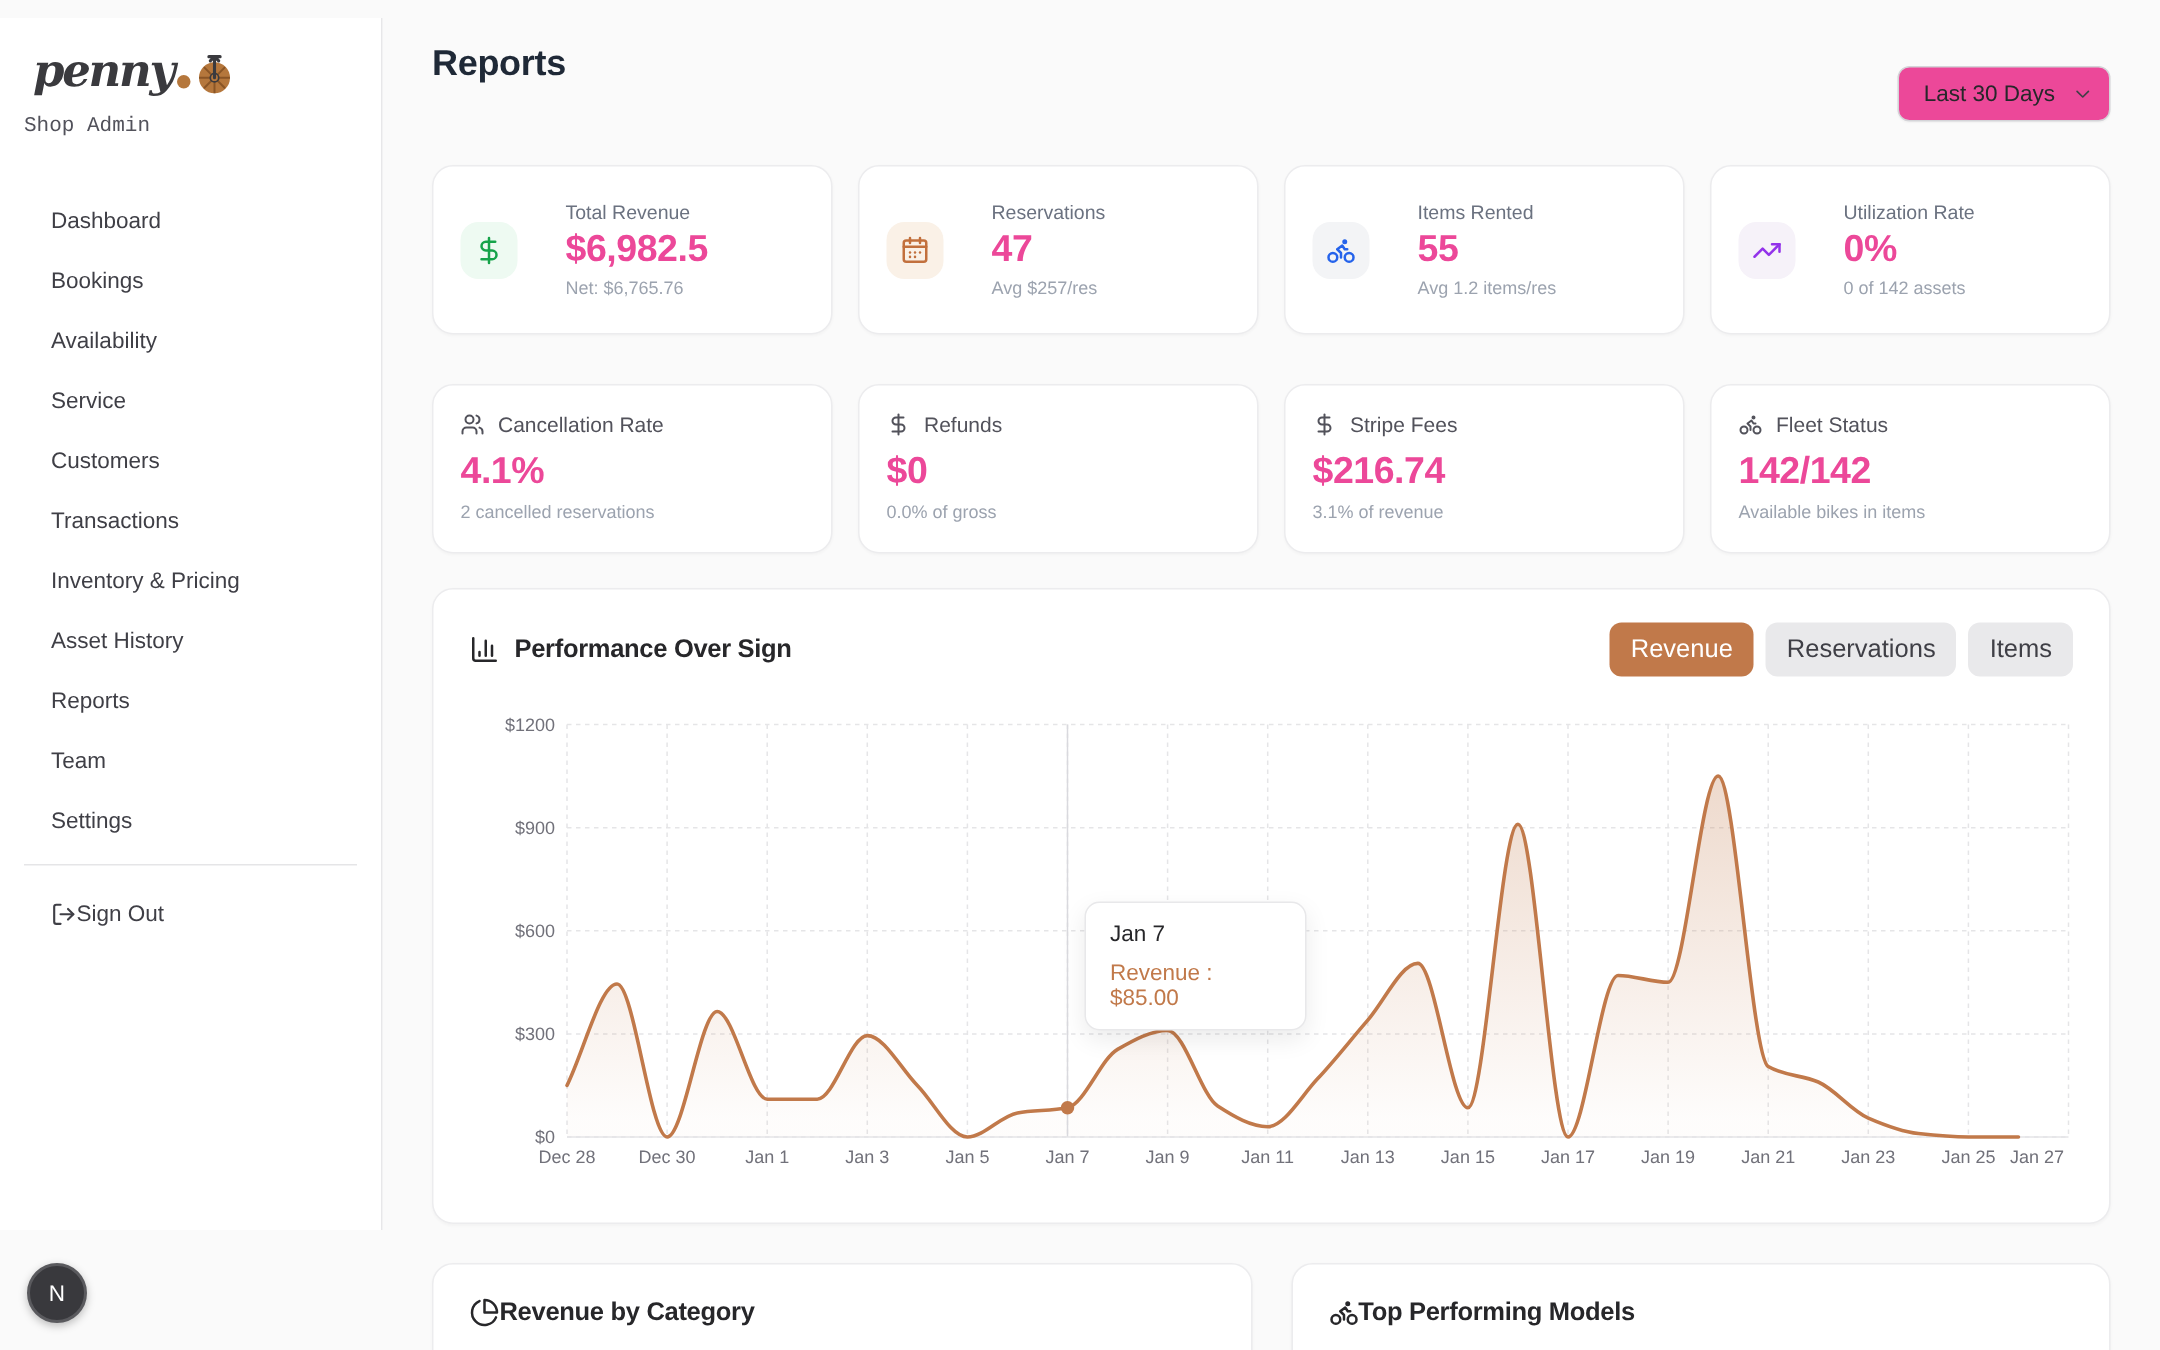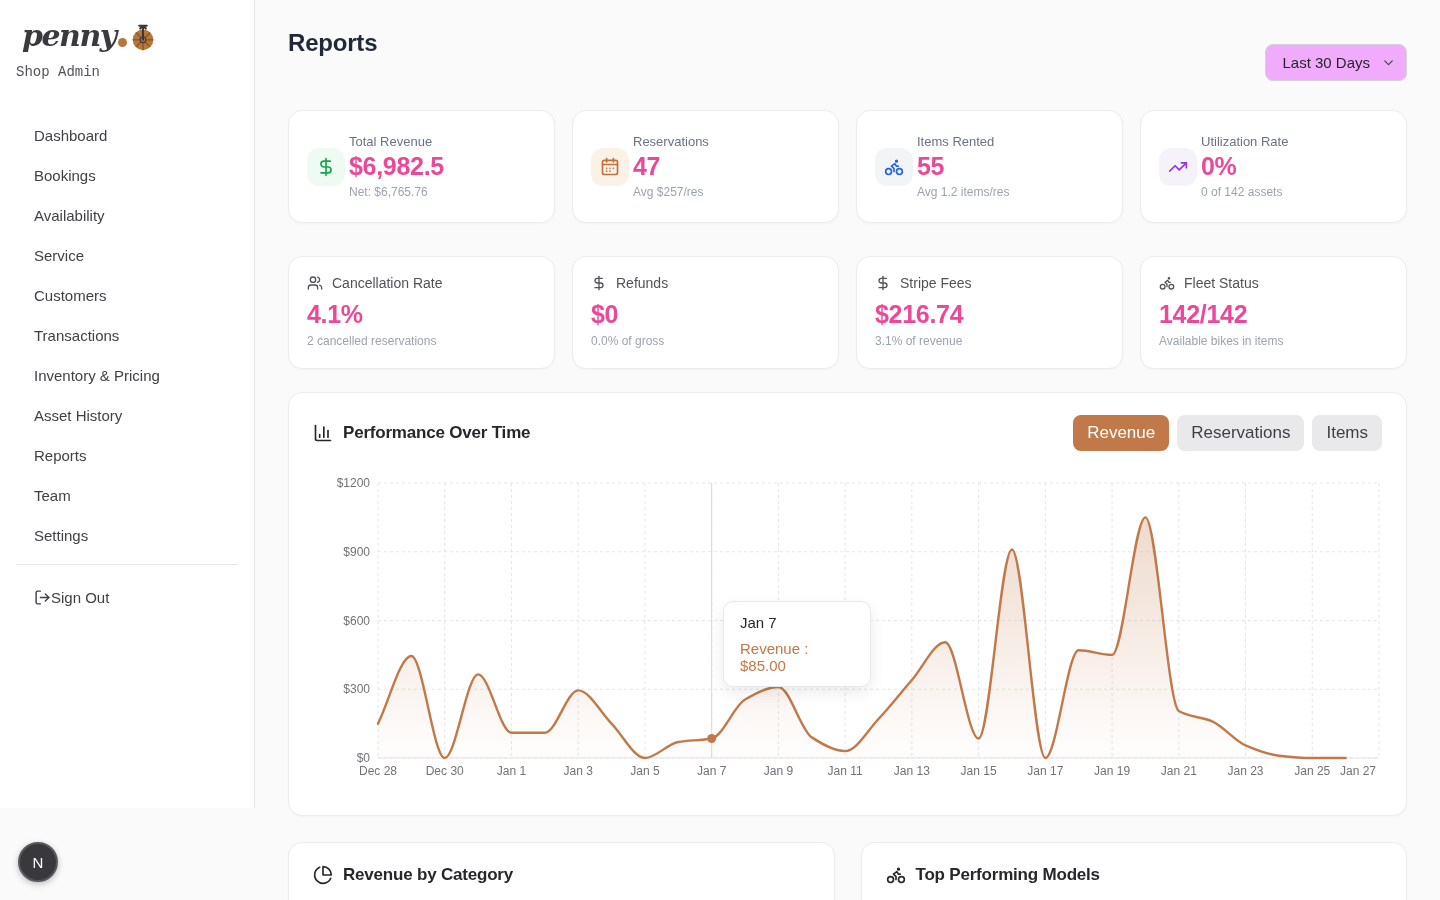--- a/index.html
+++ b/index.html
@@ -7,21 +7,21 @@
   body {
     display:flex;
     background:#fafafa;
     font-family:"Liberation Sans", sans-serif;
     color:#27272a;
   }
   
   .sidebar {
     width:255px; min-width:255px; height:808px;
     background:#ffffff; border-right:1px solid #e7e7e9;
-    padding-top:20px; position:relative;
+    padding-top:20px; position:relative;margin-top:12px;
   }
   .logo-row { padding:0 22px; display:flex; align-items:flex-end; }
   .logo-text {
     font-family:"DejaVu Serif", serif; font-style:italic; font-weight:700;
     font-size:30px; line-height:32px; color:#3a3a3e; letter-spacing:-1.5px;
   }
   .logo-dot { width:9px; height:9px; border-radius:50%; background:#b5773c; margin:0 1px 5px 2px; }
   .logo-wheel { width:30px; height:30px; margin-bottom:0; }
   .shop-admin { padding:0 16px; margin-top:12px; font-size:14px; color:#52525b;font-family:Liberation Mono, monospace; }
   .nav { margin-top:36px; }
@@ -39,34 +39,34 @@
     position:fixed; left:18px; top:842px; width:40px; height:40px; border-radius:50%;
     background:#39393d; color:#fff; display:flex; align-items:center; justify-content:center;
     font-size:15px; border:2px solid #5a5a5e; box-shadow:0 2px 6px rgba(0,0,0,.25); cursor:pointer;
   }
   
   .main { flex:1; padding:28px 33px; overflow:hidden; }
   .main-header { display:flex; justify-content:space-between; align-items:flex-start; }
   .page-title { font-size:24px; font-weight:700; color:#1f2937; line-height:30px; letter-spacing:-.2px; }
   .page-subtitle { margin-top:6px; font-size:16px; color:#6b7280; line-height:22px; }
   .range-select {
-    margin-top:16px; height:37px; background:#f0abfc; border:1px solid #d4d4d8; border-radius:8px;
+    margin-top:16px; height:37px; background:#ec4899; border:1px solid #d4d4d8; border-radius:8px;
     display:flex; align-items:center; padding:0 36px 0 16px; font-size:15px; color:#27272a;
     position:relative; cursor:pointer; box-shadow:0 1px 1px rgba(0,0,0,.03);
   }
   .range-select svg { position:absolute; right:11px; width:13px; height:13px; stroke:#3f3f46; }
   
   .stats-grid { display:grid; grid-template-columns:repeat(4,1fr); gap:17px; }
   .row1 { margin-top:29px; }
   .row2 { margin-top:22px; }
   .card {
     background:#fff; border:1px solid #ececee; border-radius:14px;
     box-shadow:0 1px 2px rgba(0,0,0,.03); height:113px;
   }
-  .stat1 { display:flex; align-items:center; gap:4px; padding:16px 18px; }
+  .stat1 { display:flex; align-items:center; gap:32px; padding:16px 18px; }
   .stat-icon { width:38px; height:38px; border-radius:12px; display:flex; align-items:center; justify-content:center; flex:none; }
   .stat-icon svg { width:20px; height:20px; }
   .ic-green  { background:#eefaf2; } .ic-green  svg { stroke:#16a34a; }
   .ic-orange { background:#faf1e7; } .ic-orange svg { stroke:#c2703d; }
   .ic-blue   { background:#f3f4f6; } .ic-blue   svg { stroke:#2563eb; }
   .ic-purple { background:#f6f2f9; } .ic-purple svg { stroke:#9333ea; }
   .stat-label { font-size:13px; color:#6b7280; }
   .stat-value { font-size:25px; font-weight:700; color:#ec4899; margin-top:3px; letter-spacing:-.3px; }
   .stat-sub { font-size:12px; color:#9ca3af; margin-top:4px; }
   .stat2 { padding:18px;margin-top:11px; }
@@ -89,21 +89,21 @@
   .tooltip {
     position:absolute; left:410px; top:138px; width:148px; background:#fff;
     border:1px solid #e8e8ea; border-radius:10px; padding:12px 16px;
     box-shadow:0 6px 16px rgba(0,0,0,.08); pointer-events:none;
   }
   .tt-date { font-size:15px; color:#27272a; }
   .tt-value { font-size:15px; color:#c1794a; margin-top:9px; }
   
   .bottom-grid { margin-top:26px; display:grid; grid-template-columns:repeat(2,1fr); gap:26px; }
   .bottom-card { height:140px; padding:22px 24px; }
-  .bottom-head { display:flex; align-items:center; gap:10px; }
+  .bottom-head { display:flex; align-items:center; }
   .bottom-head svg { width:20px; height:20px; stroke:#27272a; }
   svg.icon { fill:none; stroke-width:2; stroke-linecap:round; stroke-linejoin:round; }
 </style>
 </head>
 <body>
 
 <aside class="sidebar">
   <div class="logo-row">
     <span class="logo-text">penny</span>
     <span class="logo-dot"></span>
@@ -272,21 +272,21 @@
 
   <div class="card chart-card">
     <div class="chart-head">
       <div class="chart-title-row">
         <svg class="icon" viewBox="0 0 24 24">
             <path d="M3 3v16a2 2 0 0 0 2 2h16"></path>
             <path d="M18 17V9"></path>
             <path d="M13 17V5"></path>
             <path d="M8 17v-3"></path>
           </svg>
-        <span class="section-title">Performance Over Time</span>
+        <span class="section-title">Performance Over Sign</span>
       </div>
       <div class="chart-tabs">
         <button class="tab active">Revenue</button>
         <button class="tab">Reservations</button>
         <button class="tab">Items</button>
       </div>
     </div>
     <div class="chart-body">
       <svg id="perf-chart" width="1071" height="318">
           <defs>

